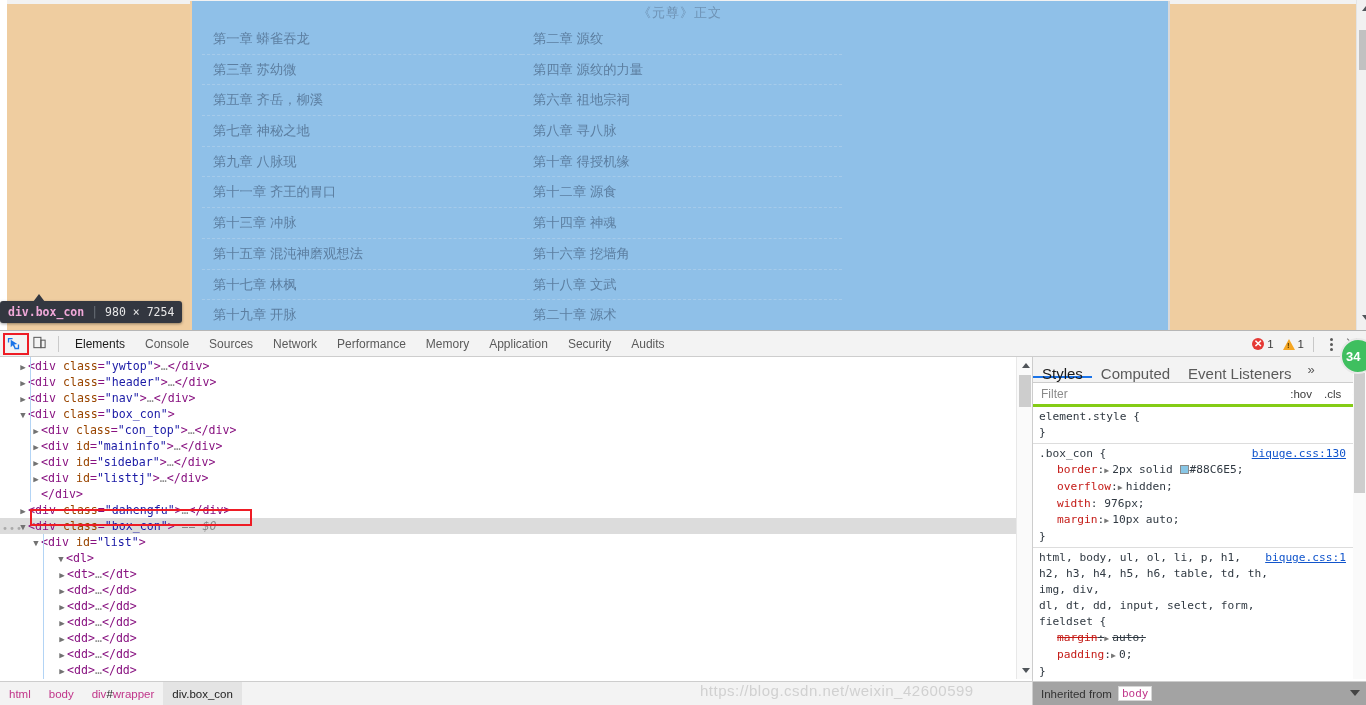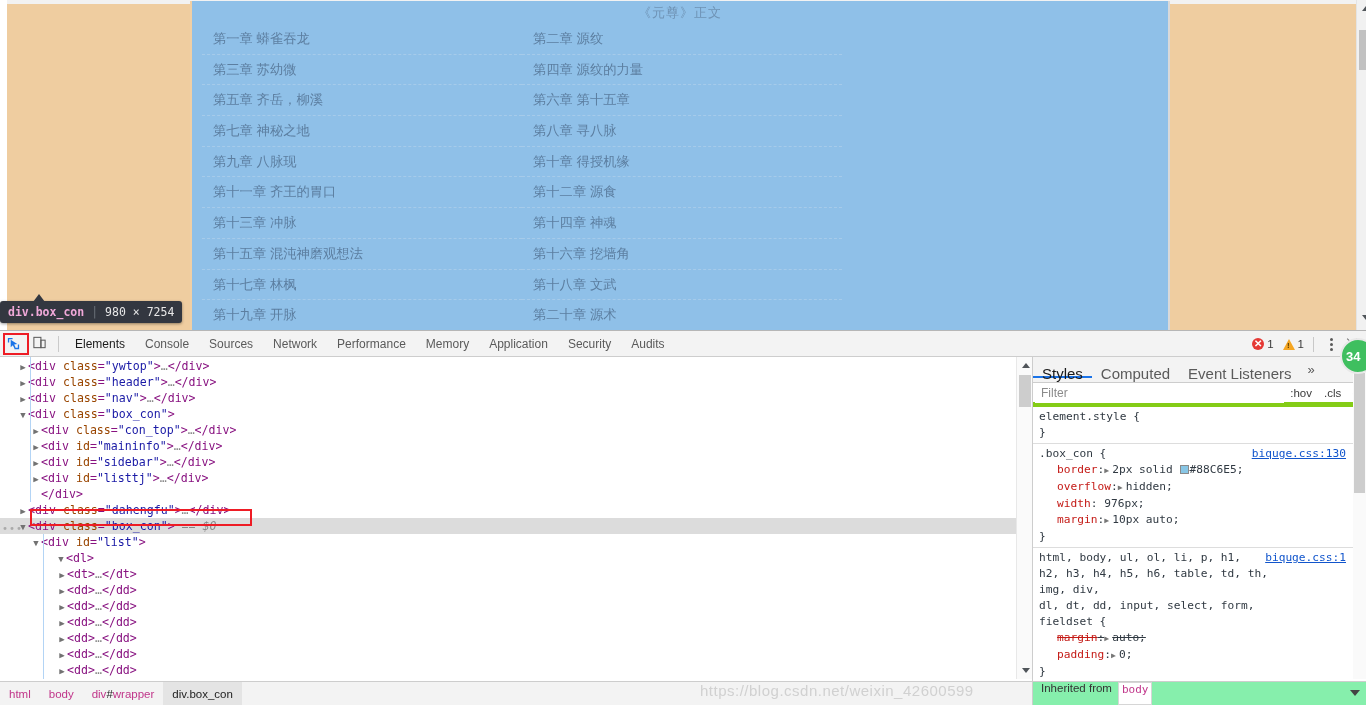--- a/index.html
+++ b/index.html
@@ -225,21 +225,21 @@
   .styles-tabs {
     height: 26px; background: #F3F3F3;
     border-bottom: 1px solid #CDCDCD;
     display: flex; align-items: center;
   }
   .st-tab { padding: 0 9px; height: 17px; line-height: 25px; font-size: 15px; color: #5A5A5A; white-space: nowrap; }
   .st-tab.active { color: #1A1A1A; border-bottom: 2px solid #1A73E8; }
   .st-more { padding: 0 7px; color: #5a5a5a; font-size: 13px; }
   .filter-bar {
     height: 24px; display: flex; align-items: center;
-    border-bottom: 5px solid #84cc16; background: #fff;
+    border-bottom: 3px solid #84cc16; background: #fff;
     padding-left: 2px;
     justify-content: space-between;
   }
   .filter-input {
     flex: 1; height: 20px; border: 1px solid #fff; outline: none;
     font-size: 12px; color: #555; padding-left: 5px;
     font-family: "Liberation Sans", sans-serif;
     background: #fff;
   }
   .filter-input::placeholder { color: #8a8a8a; }
@@ -283,22 +283,22 @@
     display: inline-block; width: 9px; height: 9px;
     border: 1px solid #8a8a8a; vertical-align: -1px; margin-right: 1px;
   }
   .styles-sb {
     position: absolute; right: 0; top: 0; width: 13px; height: 322px;
     background: #FAFAFA;
   }
   .styles-sb-thumb { position: absolute; left: 1px; top: 16px; width: 11px; height: 120px; background: #CDCDCD; }
   .inherited-bar {
     position: absolute; left: 0; bottom: 0; width: 333px; height: 24px;
-    background: #86efac; border-top: 1px solid #CDCDCD;
-    display: flex; padding-left: 8px;
+    background: #a3a3a3; border-top: 1px solid #CDCDCD;
+    display: flex; align-items: center; padding-left: 8px;
     font-size: 11.5px; color: #333;
   }
   .inh-body {
     margin-left: 6px; color: #C0358A;
     font-family: "DejaVu Sans Mono", monospace; font-size: 11px;
     border: 1px solid #D6D6D6; background: #fff; padding: 0 3px;
   }
   .inh-caret {
     position: absolute; right: 6px; top: 8px;
     width: 0; height: 0; border-left: 5px solid transparent;
@@ -334,21 +334,21 @@
     <div class="page-topbar"></div>
 
     <div class="box-con">
       <div class="con-top">《元尊》正文</div>
       <ul class="chapter-list" id="chapter-list">
           <li class="chapter-item">第一章 蟒雀吞龙</li>
           <li class="chapter-item">第二章 源纹</li>
           <li class="chapter-item">第三章 苏幼微</li>
           <li class="chapter-item">第四章 源纹的力量</li>
           <li class="chapter-item">第五章 齐岳，柳溪</li>
-          <li class="chapter-item">第六章 第十五章</li>
+          <li class="chapter-item">第六章 祖地宗祠</li>
           <li class="chapter-item">第七章 神秘之地</li>
           <li class="chapter-item">第八章 寻八脉</li>
           <li class="chapter-item">第九章 八脉现</li>
           <li class="chapter-item">第十章 得授机缘</li>
           <li class="chapter-item">第十一章 齐王的胃口</li>
           <li class="chapter-item">第十二章 源食</li>
           <li class="chapter-item">第十三章 冲脉</li>
           <li class="chapter-item">第十四章 神魂</li>
           <li class="chapter-item">第十五章 混沌神磨观想法</li>
           <li class="chapter-item">第十六章 挖墙角</li>

